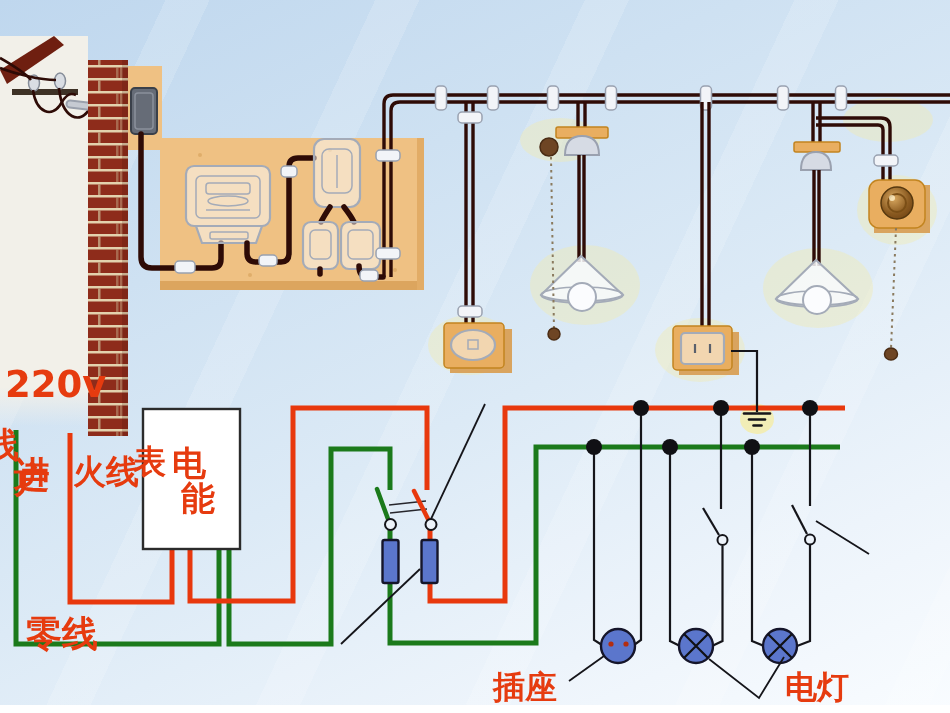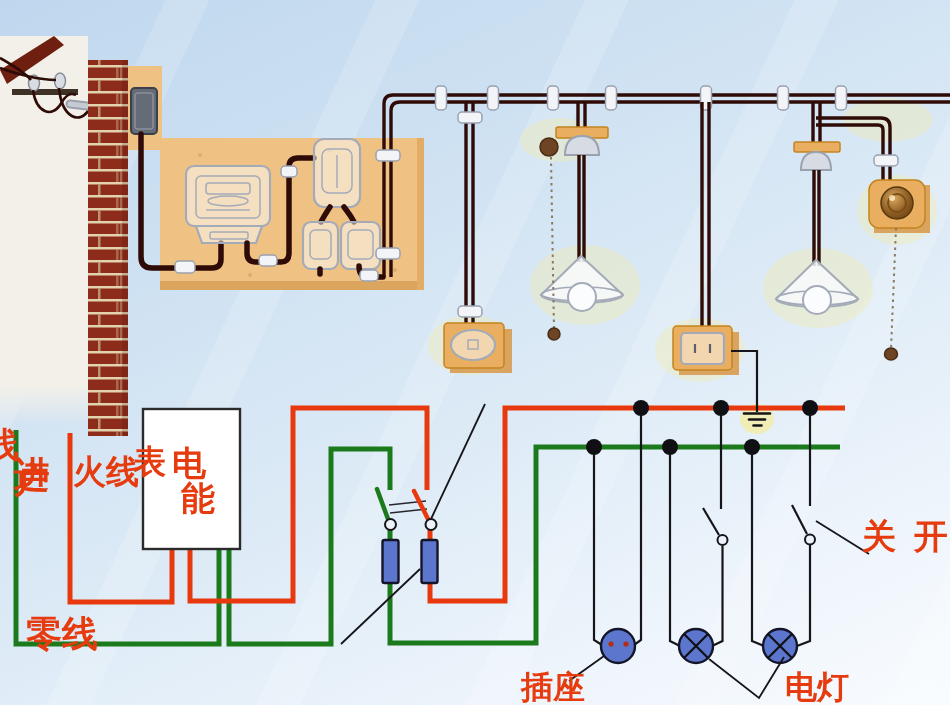--- a/index.html
+++ b/index.html
@@ -57,21 +57,21 @@
   #lab-220v{left:5px;top:366px;font-size:37px;}
   #lab-xian{left:-16px;top:428px;font-size:35px;}
   #lab-jinhu{left:13px;top:426px;font-size:36px;writing-mode:vertical-rl;text-orientation:upright;letter-spacing:4px;}
   #lab-huoxian{left:73px;top:455px;font-size:33px;}
   #lab-biao{left:133px;top:445px;font-size:33px;}
   #lab-dianneng{left:172px;top:446px;font-size:34px;}
   #lab-dianneng .l2{display:block;margin-left:9px;}
   #lab-zhadao{left:404px;top:370px;font-size:33px;letter-spacing:1px;}
   #lab-lingxian{left:26px;top:616px;font-size:36px;}
   #lab-rongduanqi{left:237px;top:641px;font-size:33px;}
-  #lab-chazuo{left:493px;top:671px;font-size:32px;margin-left:28px;}
+  #lab-chazuo{left:493px;top:671px;font-size:32px;}
   #lab-diandeng{left:785px;top:671px;font-size:32px;}
   #lab-guankai{left:862px;top:519px;font-size:34px;letter-spacing:3px;}
 
   
   .title{position:absolute;left:126px;top:2px;height:92px;white-space:nowrap;}
   .tch{display:inline-block;font-size:56px;font-weight:900;color:var(--title-blue);
        text-shadow:-1px -1px 0 rgba(220,236,255,.65), 2px 2px 0 var(--title-outline), 3px 4px 2px rgba(122,21,12,.55);}
   .tch1{transform:translateY(14px);}
   .tch2{transform:translateY(15px);margin-right:26px;}
   .tch3{transform:translateY(4px);}
@@ -343,28 +343,28 @@
       <g>
         <path class="pointer" d="M485,404 L431,519"></path>
         <path class="pointer" d="M420,569 L341,644"></path>
         <path class="pointer" d="M604,656 L569,681"></path>
         <path class="pointer" d="M709,659 L759,698 L784,657"></path>
         <path class="pointer" d="M816,521 L869,554"></path>
       </g>
     </g>
   </svg>
 
+  <div class="lab" id="lab-220v">220v</div>
   <div class="lab" id="lab-xian">线</div>
   <div class="lab" id="lab-jinhu">进户</div>
   <div class="lab" id="lab-huoxian">火线</div>
   <div class="lab" id="lab-biao">表</div>
   <div class="lab" id="lab-dianneng">
     <span class="l1">电</span>
     <span class="l2">能</span>
   </div>
   <div class="lab" id="lab-lingxian">零线</div>
   <div class="lab" id="lab-chazuo">插座</div>
   <div class="lab" id="lab-diandeng">电灯</div>
-  <div class="lab" id="lab-guankai">关 开</div>
 
 
   <div class="bottom-band"></div>
 </div>
 
 </body></html>

